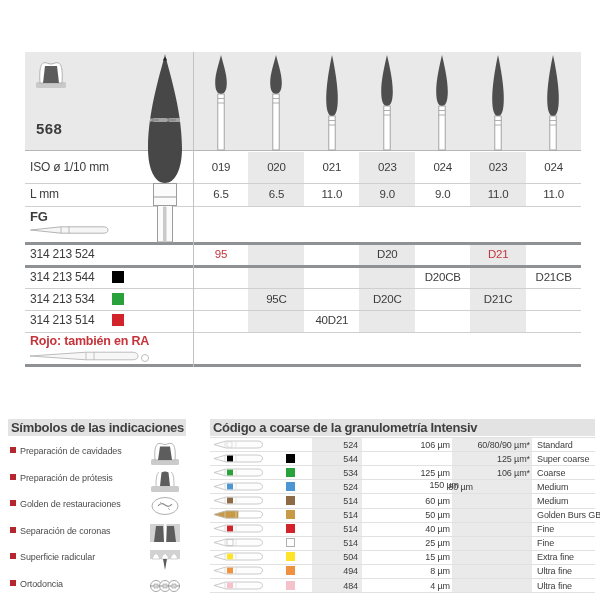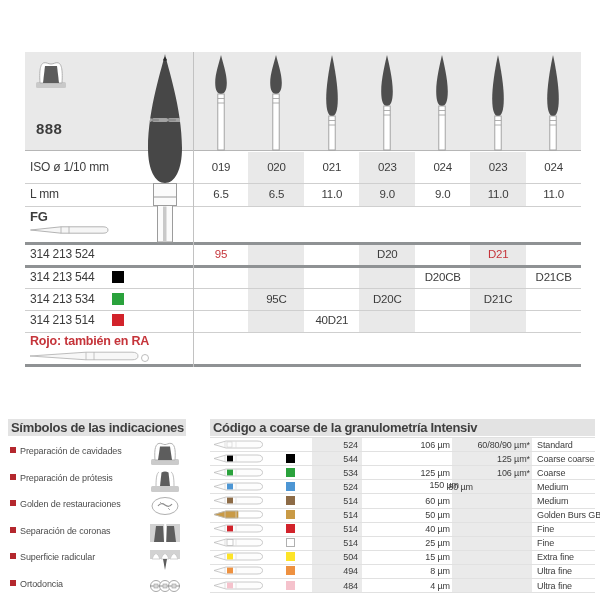--- a/index.html
+++ b/index.html
@@ -48,21 +48,21 @@
   <div class="ln" style="top:332px;"></div>
   <div class="ln thick" style="top:364px;"></div>
   <div class="vdiv"></div>
 
   <svg class="abs" style="left:33px;top:57px;" width="36" height="36" viewBox="0 0 36 36">
     <rect x="3" y="25" width="30" height="6" rx="1.5" fill="#c9c9c9"></rect>
     <path d="M7,26 C6,11 8,6.5 11,5.8 C13.8,5.2 15,7 18,7 C21,7 22.2,5.2 25,5.8 C28,6.5 30,11 29,26 Z" fill="#fff" stroke="#b0b0b0" stroke-width="1"></path>
     <path d="M10,26 L12,9 H24 L26,26 Z" fill="#5c5c5c"></path>
   </svg>
 
-  <div class="prodnum">888</div>
+  <div class="prodnum">568</div>
 
   <svg id="bigbur" class="abs" style="left:141px;top:53px;" width="48" height="190" viewBox="0 0 48 190">
       <clipPath id="bc">
         <path d="M24,1 C26,12 41,55 41,95 C41,117 34,130 24,130 C14,130 7,117 7,95 C7,55 22,12 24,1 Z"></path>
       </clipPath>
      <path d="M24,1 C26,12 41,55 41,95 C41,117 34,130 24,130 C14,130 7,117 7,95 C7,55 22,12 24,1 Z" fill="#474747"></path>
       <g clip-path="url(#bc)">
         <circle cx="8" cy="6" r="0.7" fill="#6b6b6b"></circle>
         <circle cx="37" cy="67" r="1.15" fill="#8f8f8f"></circle>
         <circle cx="33" cy="6" r="1.6" fill="#2a2a2a"></circle>
@@ -352,21 +352,21 @@
     <svg width="54" height="11" viewBox="0 0 54 11" class="abs" style="left: 212px; top: 452.6px;">
       <path d="M2,5.5 L14,2 H45 Q50.5,2 50.5,5.5 Q50.5,9 45,9 H14 Z" fill="#fdfdfd" stroke="#bcbcbc" stroke-width="0.8"></path>
             <line x1="13" y1="2.4" x2="13" y2="8.6" stroke="#d2d2d2" stroke-width="0.7"></line>
             <line x1="24" y1="2.2" x2="24" y2="8.8" stroke="#dadada" stroke-width="0.7"></line>
       <rect x="15" y="2.6" width="6" height="5.8" fill="#000000"></rect>
     </svg>
     <div class="gsq" style="left: 286px; top: 453.6px; background: rgb(0, 0, 0);"></div>
     <div class="gtxt rt" style="left: 300px; top: 453.6px; width: 58px;">544</div>
     <div class="gtxt rt" style="left: 362px; top: 480px; width: 68px; padding-left: 29px;">150 µm</div>
     <div class="gtxt rt" style="left: 448px; top: 453.6px; width: 82px;">125 µm*</div>
-    <div class="gtxt" style="left: 537px; top: 453.6px; width: 62px;">Coarse coarse</div>
+    <div class="gtxt" style="left: 537px; top: 453.6px; width: 62px;">Super coarse</div>
     <div class="grit-sep" style="top: 465.2px;"></div>
     <svg width="54" height="11" viewBox="0 0 54 11" class="abs" style="left: 212px; top: 466.7px;">
       <path d="M2,5.5 L14,2 H45 Q50.5,2 50.5,5.5 Q50.5,9 45,9 H14 Z" fill="#fdfdfd" stroke="#bcbcbc" stroke-width="0.8"></path>
             <line x1="13" y1="2.4" x2="13" y2="8.6" stroke="#d2d2d2" stroke-width="0.7"></line>
             <line x1="24" y1="2.2" x2="24" y2="8.8" stroke="#dadada" stroke-width="0.7"></line>
       <rect x="15" y="2.6" width="6" height="5.8" fill="#2aa23c"></rect>
     </svg>
     <div class="gsq" style="left: 286px; top: 467.7px; background: rgb(42, 162, 60);"></div>
     <div class="gtxt rt" style="left: 300px; top: 467.7px; width: 58px;">534</div>
     <div class="gtxt rt" style="left: 362px; top: 467.7px; width: 88px;">125 µm</div>

